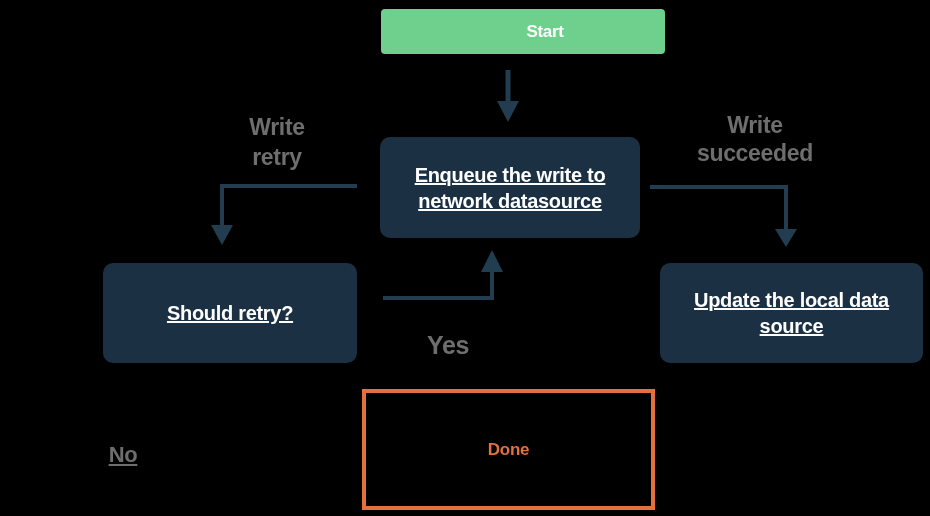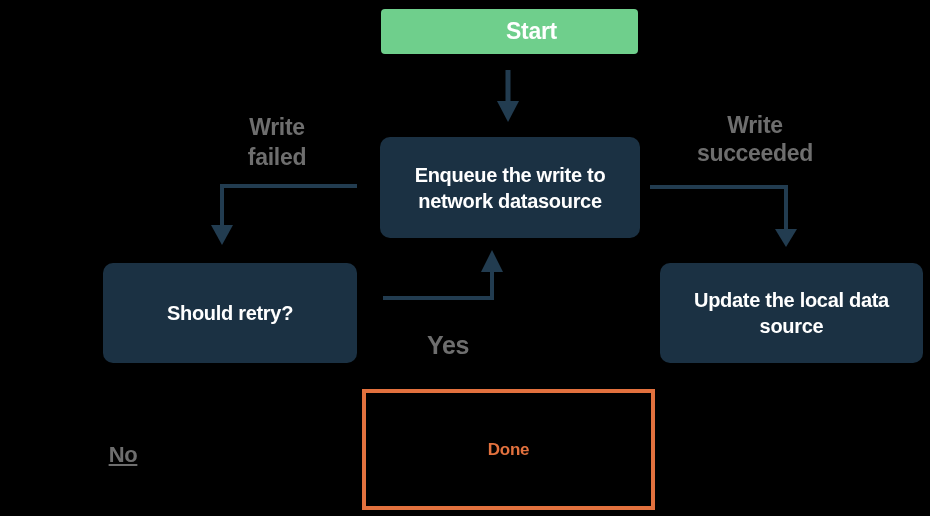--- a/index.html
+++ b/index.html
@@ -24,32 +24,33 @@
   }
   .node {
     position: absolute;
     display: flex; align-items: center; justify-content: center;
     text-align: center;
     font-weight: bold;
     color: var(--node-text);
     letter-spacing: -0.3px;
   }
   .node-start {
-    left: 381px; top: 9px; width: 257px; height: 45px;
+    left: 381px; top: 9px; width: 284px; height: 45px;
     background: var(--node-green);
     border-radius: 4px;
-    font-size: 23px;
+    font-size: 17px;
     padding-left: 44px;
   }
   .node-navy {
     background: var(--node-navy);
     border-radius: 10px;
     font-size: 20px;
     line-height: 1.3;
     padding: 8px 14px;
+    text-decoration: underline;
   }
   .node-enqueue { left: 380px; top: 137px; width: 260px; height: 101px; }
   .node-should-retry { left: 103px; top: 263px; width: 254px; height: 100px; }
   .node-update-local { left: 660px; top: 263px; width: 263px; height: 100px; }
   .node-done {
     left: 362px; top: 389px; width: 293px; height: 121px;
     background: transparent;
     border: 4px solid var(--accent-orange);
     color: var(--accent-orange);
     font-size: 17px;
@@ -110,21 +111,21 @@
   </div>
 
   <div class="node node-navy node-update-local">
     <span>Update the local data source</span>
   </div>
 
   <div class="node node-done">
     <span>Done</span>
   </div>
 
-  <div class="edge-label edge-label-write-failed">Write failed</div>
+  <div class="edge-label edge-label-write-failed">Write retry</div>
 
   <div class="edge-label edge-label-write-succeeded">Write succeeded</div>
 
   <div class="edge-label edge-label-yes">Yes</div>
 
   <div class="edge-label edge-label-no">No</div>
 
 </div>
 
 </body></html>

